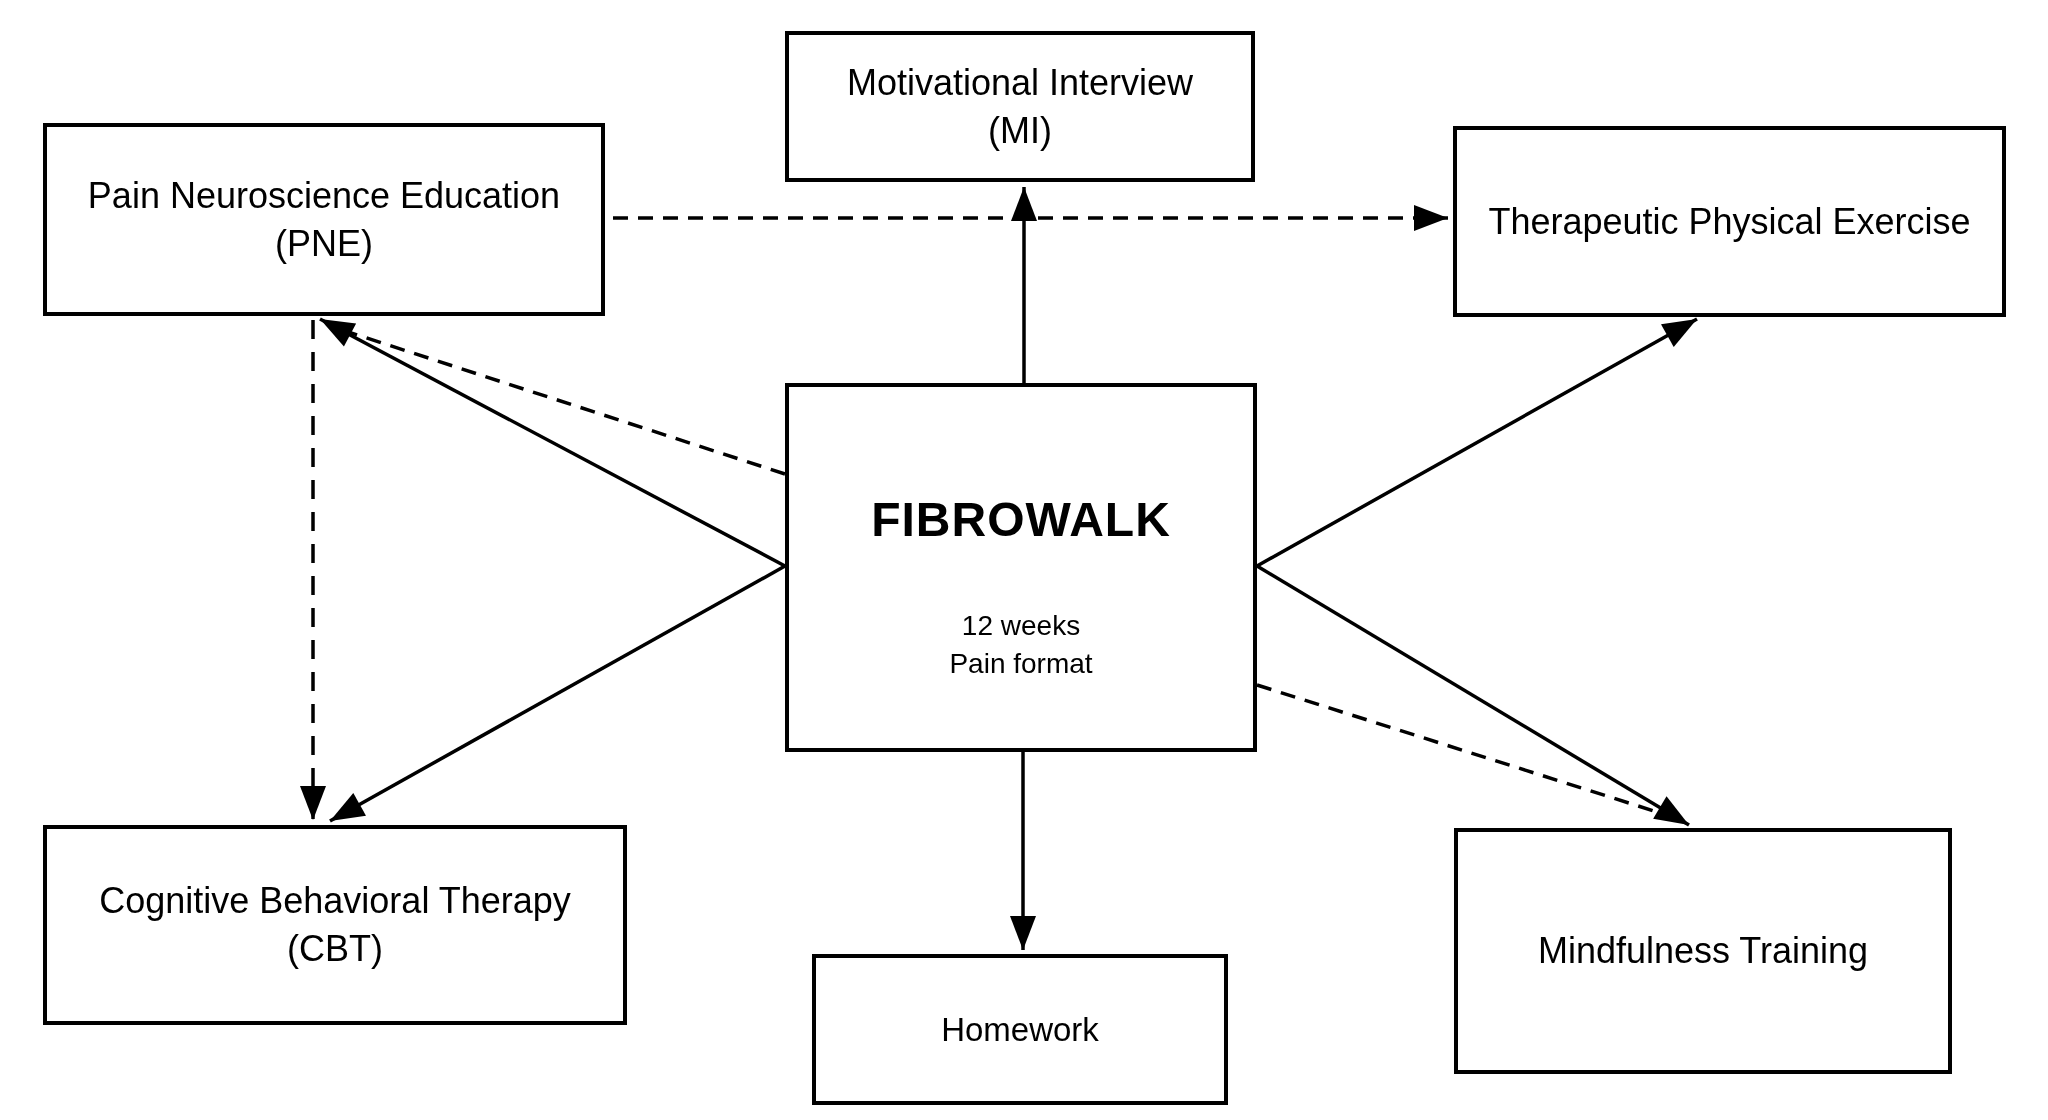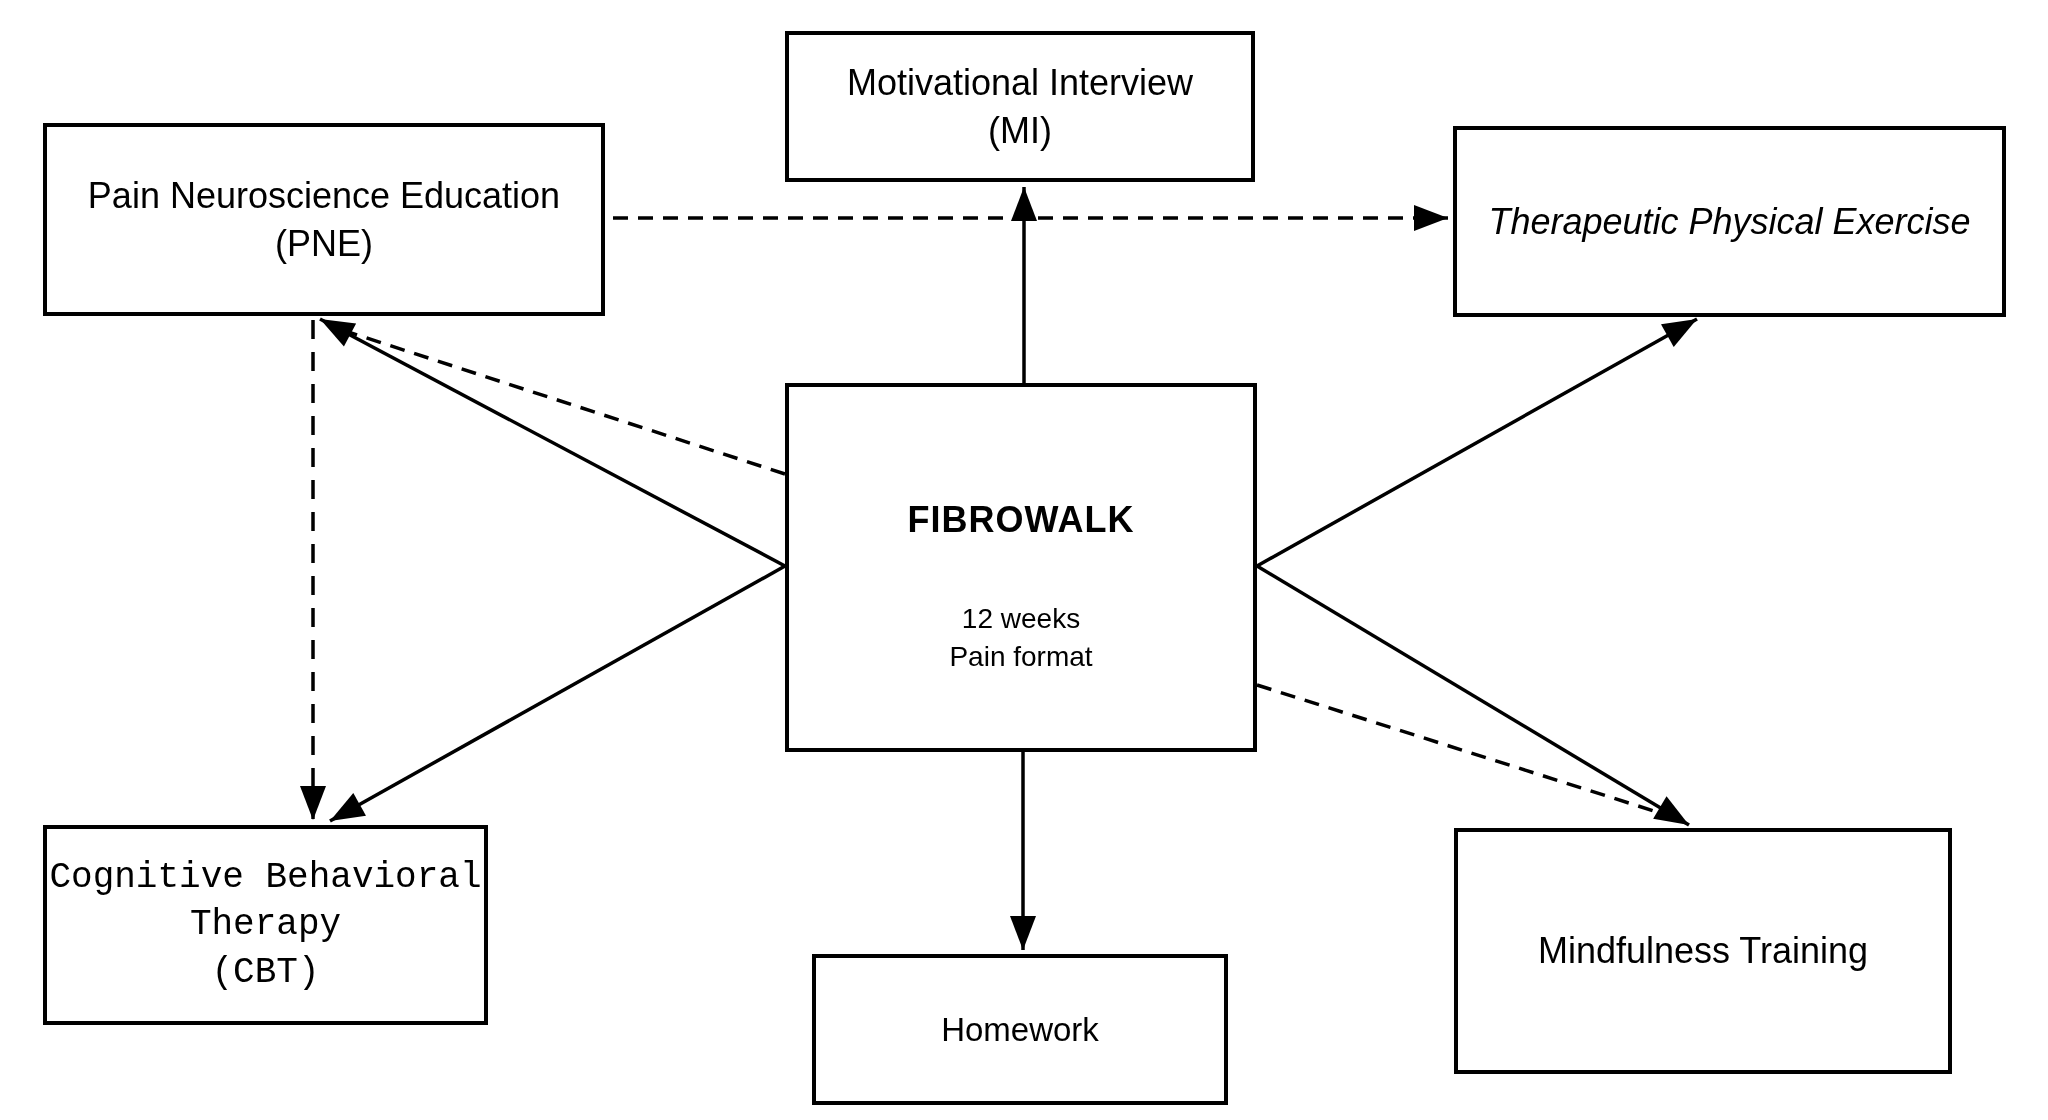--- a/index.html
+++ b/index.html
@@ -60,21 +60,21 @@
   }
   .line.normal {
     font-size: 36px;
     line-height: 1.32;
   }
   .line.large {
     font-size: 33px;
     line-height: 1.32;
   }
   .line.title {
-    font-size: 36px;
+    font-size: 48px;
     font-weight: 700;
     letter-spacing: 1px;
     line-height: 1.15;
     margin-bottom: 60px;
   }
   .line.small {
     font-size: 28px;
     line-height: 1.35;
   }
   .node.center-node {
@@ -103,29 +103,29 @@
       <line x1="1257" y1="685" x2="1676" y2="818" class="edge-dashed"></line>
     </svg>
 <div class="node" style="left: 43px; top: 123px; width: 562px; height: 193px;">
       <div class="line normal">Pain Neuroscience Education</div>
       <div class="line normal">(PNE)</div>
     </div>
     <div class="node" style="left: 785px; top: 31px; width: 470px; height: 151px;">
       <div class="line normal">Motivational Interview</div>
       <div class="line normal">(MI)</div>
     </div>
-    <div class="node" style="left: 1453px; top: 126px; width: 553px; height: 191px; font-style: italic;">
+    <div class="node" style="left: 1453px; top: 126px; width: 553px; height: 191px;">
       <div class="line normal">Therapeutic Physical Exercise</div>
     </div>
     <div class="node center-node" style="left: 785px; top: 383px; width: 472px; height: 369px;">
       <div class="line title">FIBROWALK</div>
       <div class="line small">12 weeks</div>
       <div class="line small">Pain format</div>
     </div>
-    <div class="node" style="left: 43px; top: 825px; width: 445px; height: 200px; font-family: Liberation Mono, monospace;">
+    <div class="node" style="left: 43px; top: 825px; width: 584px; height: 200px;">
       <div class="line normal">Cognitive Behavioral Therapy</div>
       <div class="line normal">(CBT)</div>
     </div>
     <div class="node" style="left: 1454px; top: 828px; width: 498px; height: 246px;">
       <div class="line normal">Mindfulness Training</div>
     </div>
     <div class="node" style="left: 812px; top: 954px; width: 416px; height: 151px;">
       <div class="line large">Homework</div>
     </div>
   </div>

